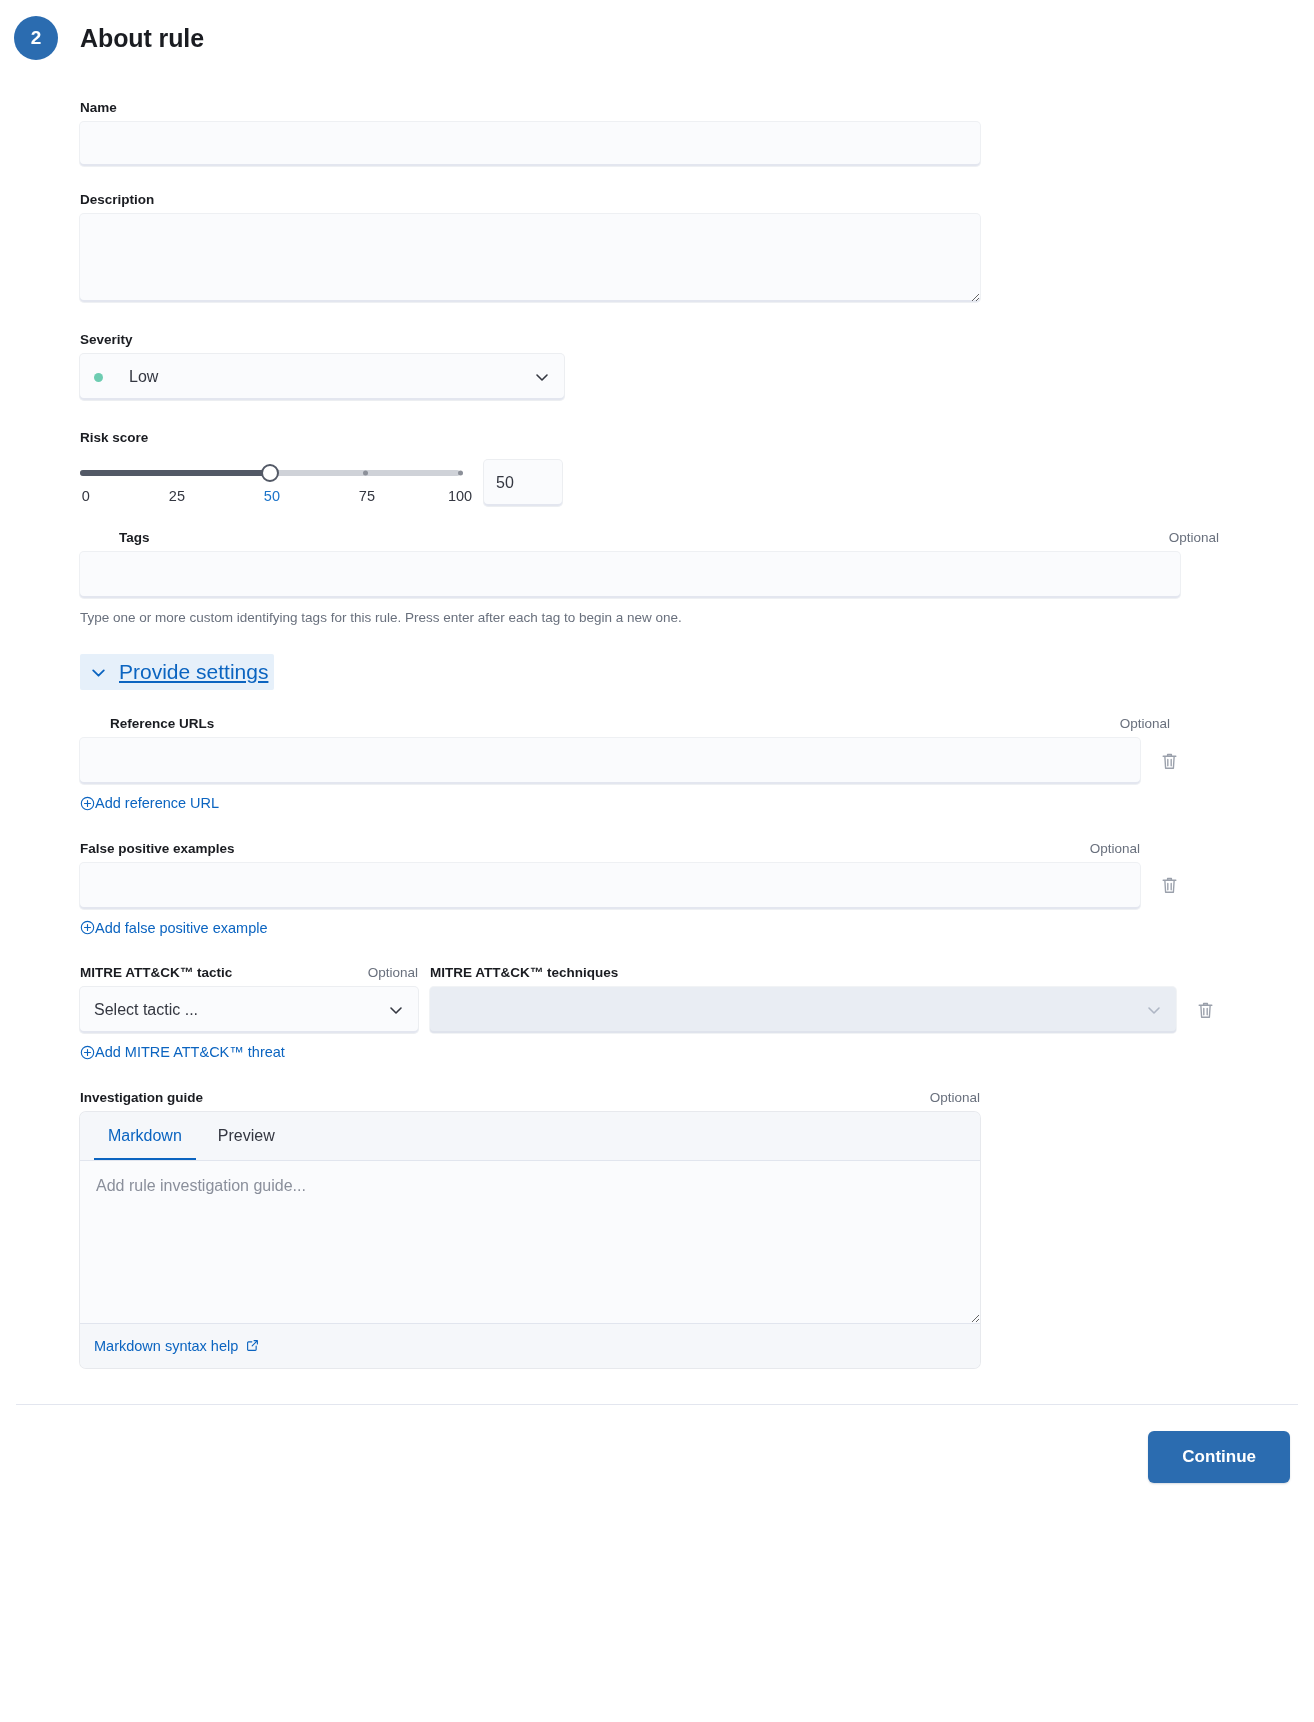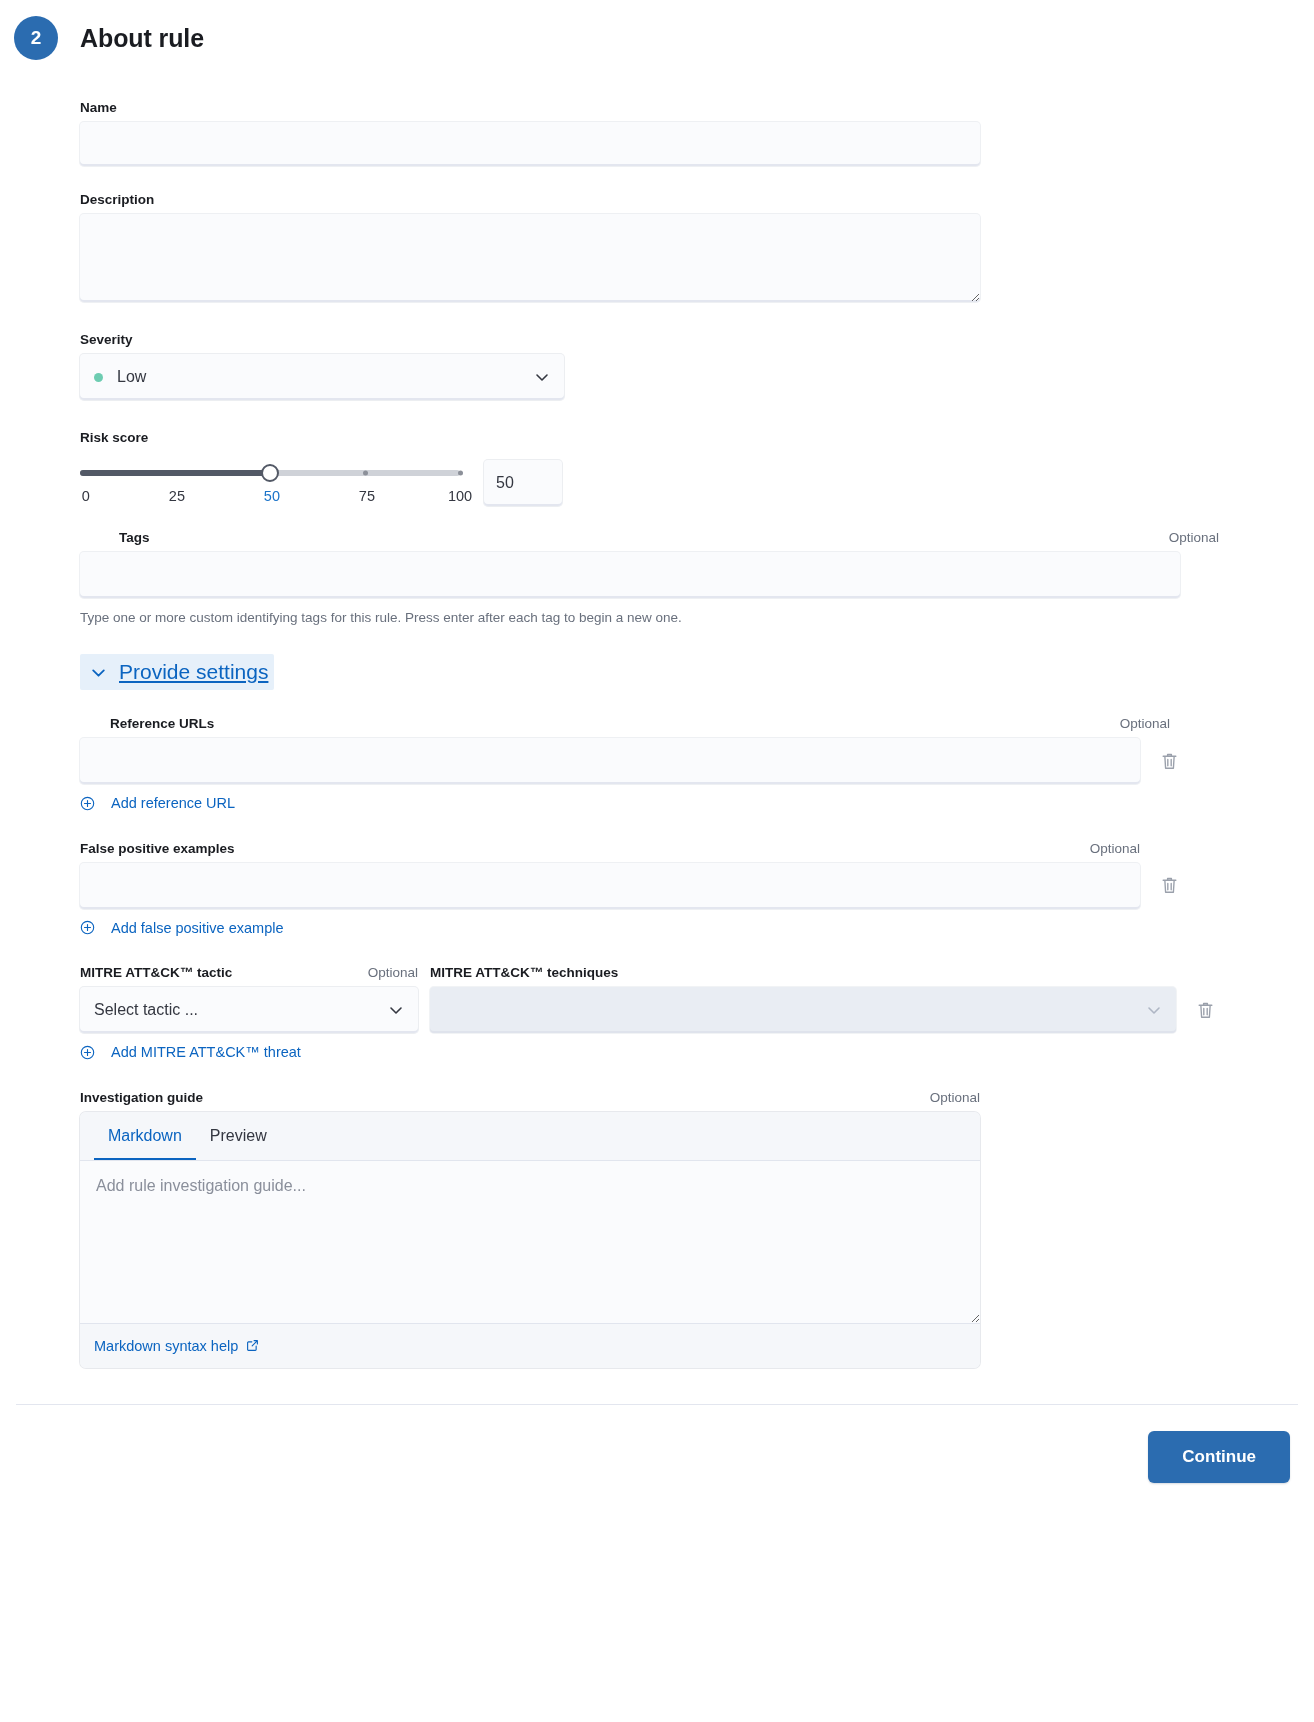--- a/index.html
+++ b/index.html
@@ -102,20 +102,21 @@
     background: #FAFBFD;
     border-radius: 4px;
     box-shadow: 0 0 0 1px rgba(18,43,79,0.08),
                 inset 0 -2px 0 0 #E3E6EF;
     display: flex;
     align-items: center;
     padding: 0 14px;
     font-size: 16px;
     color: #343741;
     cursor: pointer;
+    gap: 12px;
   }
   .sev-dot {
     width: 9px; height: 9px;
     border-radius: 50%;
     background: #6DCCB1;
     margin-right: 14px;
     flex: 0 0 auto;
   }
   .chev {
     margin-left: auto;
@@ -221,21 +222,21 @@
     border: none;
     cursor: pointer;
     color: #9aa0ab;
     padding: 0;
   }
   .del-btn svg { width: 17px; height: 19px; display: block; }
 
   .add-link {
     display: inline-flex;
     align-items: center;
-    gap: 16px;
+    gap: 0;
     color: #0b64c0;
     font-size: 14.5px;
     margin-top: 11px;
     cursor: pointer;
   }
   .add-link .plus { width: 15px; height: 15px; flex:0 0 auto; }
   .add-link .plus svg { display:block; width:100%; height:100%; }
 
   
   .mitre-row { display: flex; align-items: flex-end; gap: 12px; }
@@ -250,21 +251,21 @@
 
   
   .md-panel {
     border-radius: 6px;
     box-shadow: 0 0 0 1px rgba(18,43,79,0.10);
     background: #FAFBFD;
     overflow: hidden;
   }
   .md-tabs {
     display: flex;
-    gap: 0;
+    gap: 8px;
     padding: 0 14px;
     background: #F5F7FA;
     border-bottom: 1px solid #E1E5EE;
   }
   .md-tab {
     padding: 15px 14px 13px 14px;
     font-size: 16px;
     color: #343741;
     cursor: pointer;
     border-bottom: 2px solid transparent;

